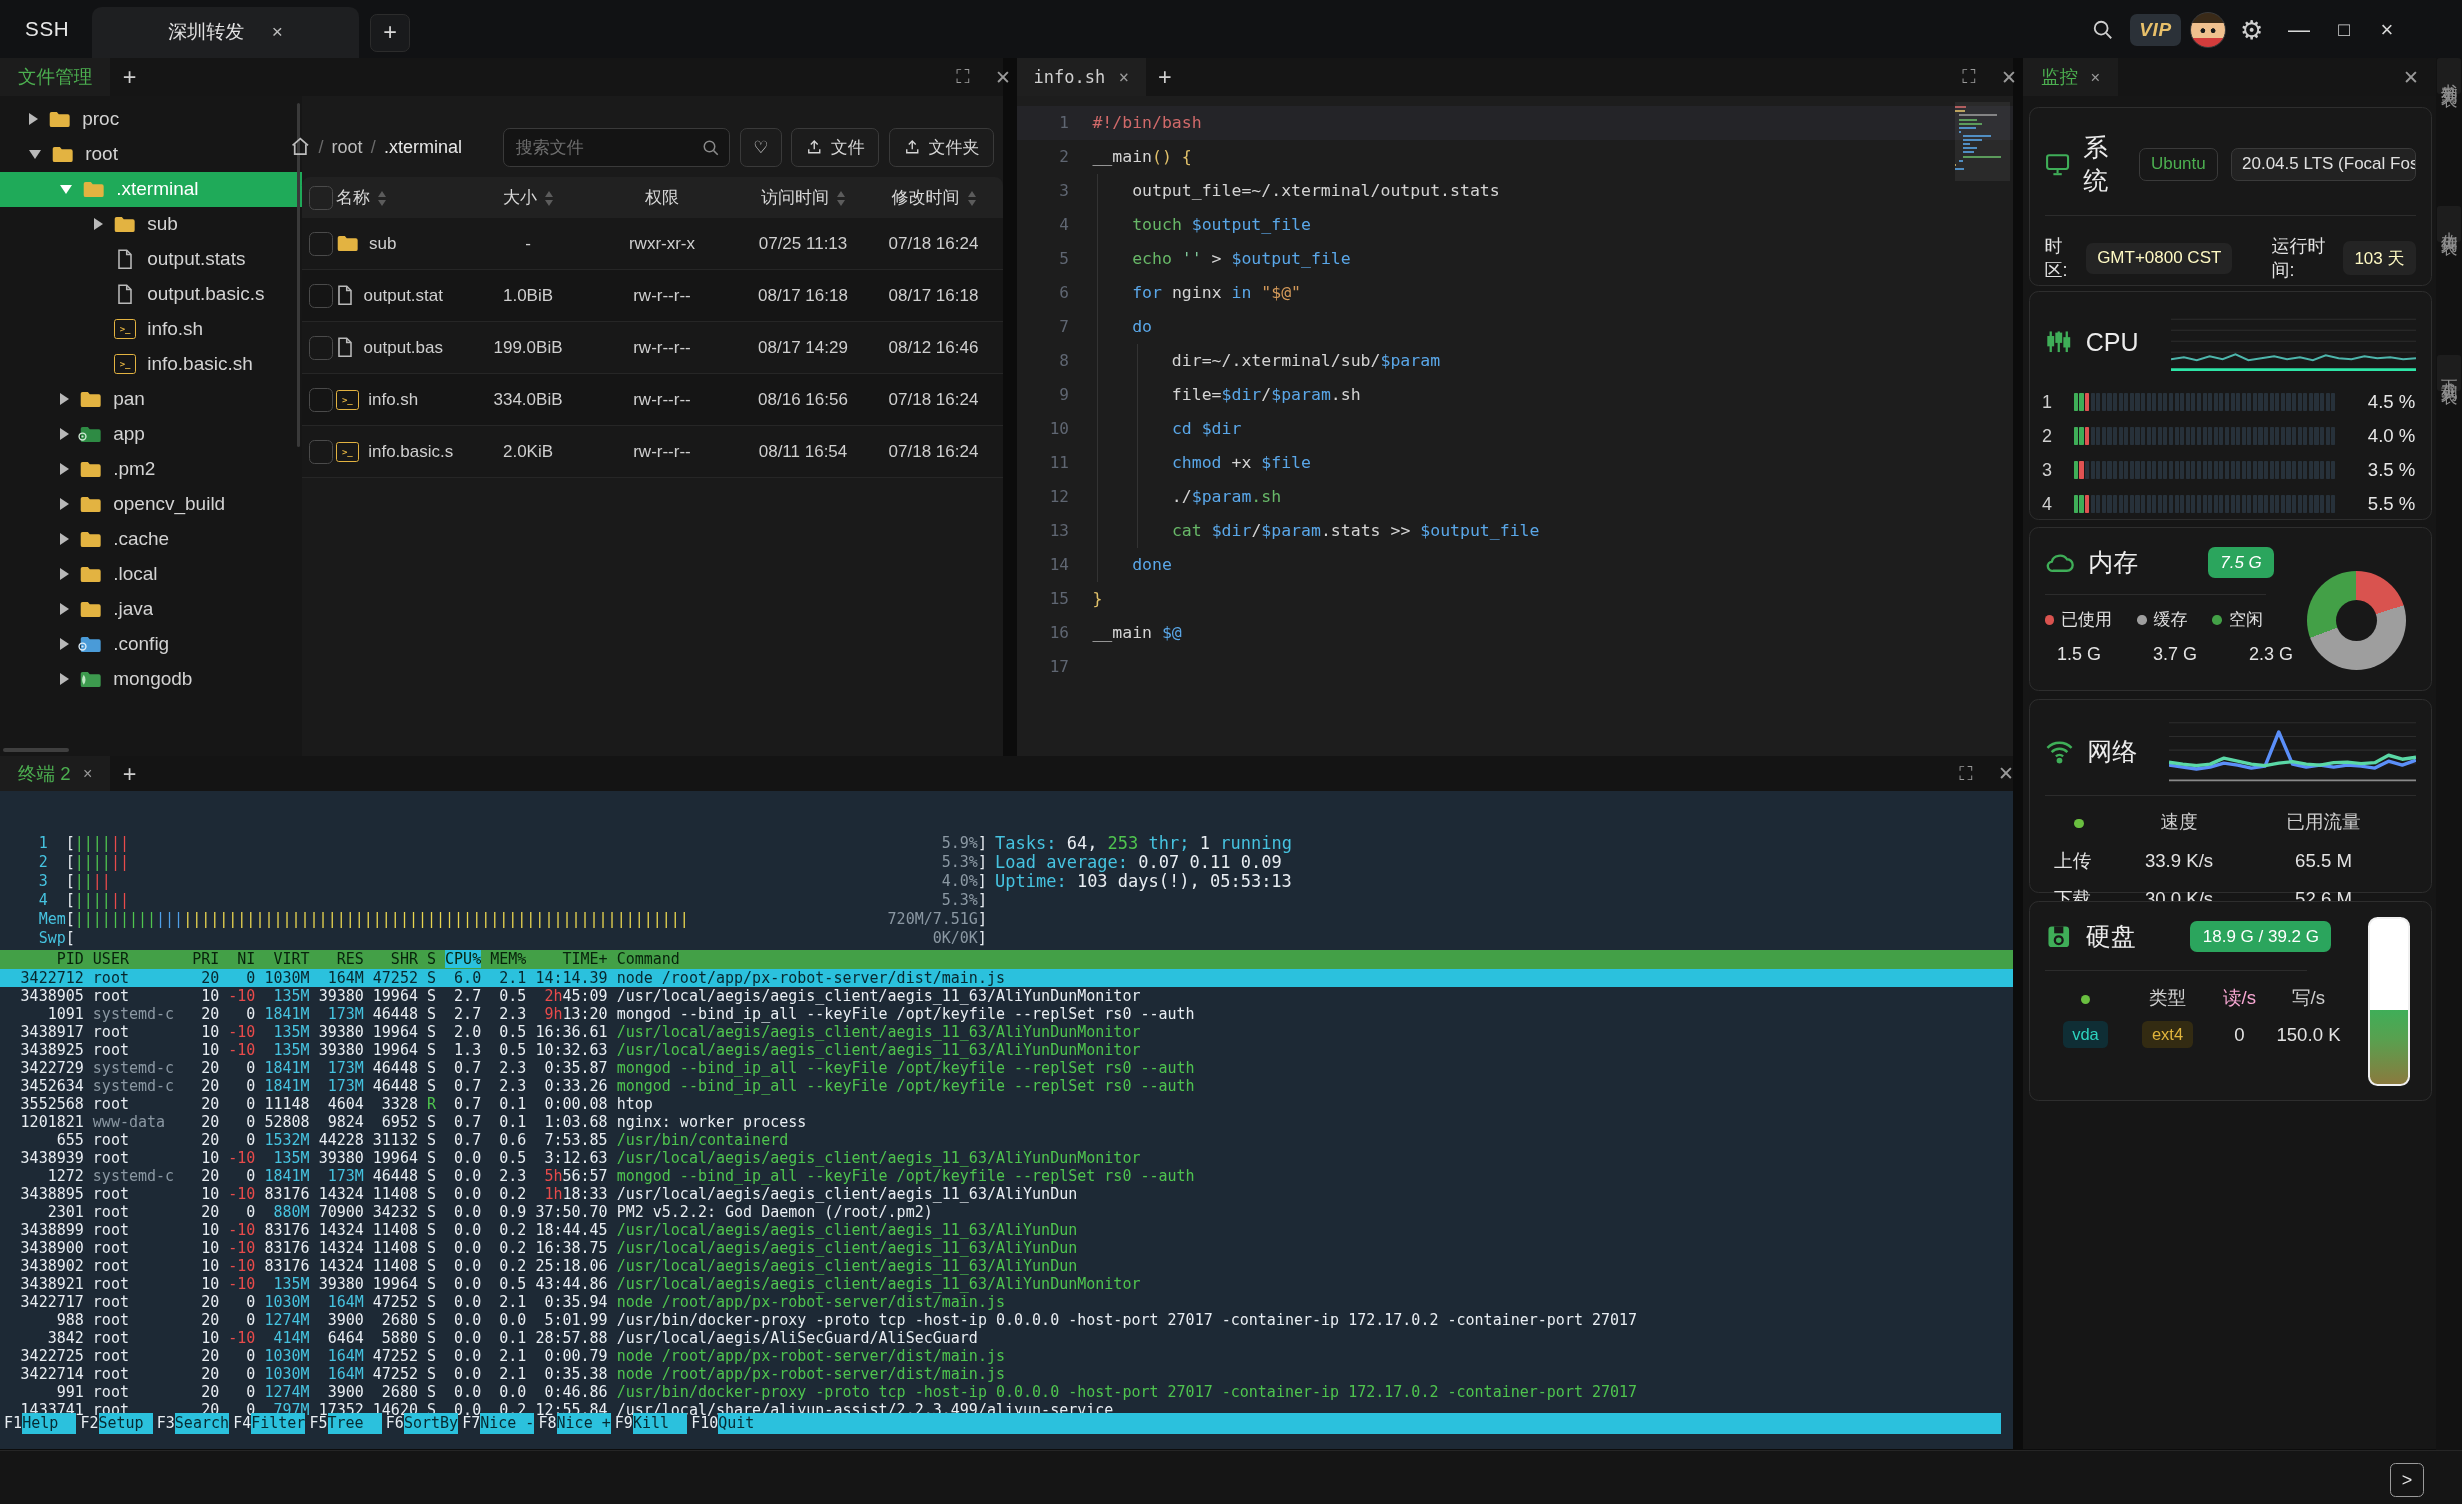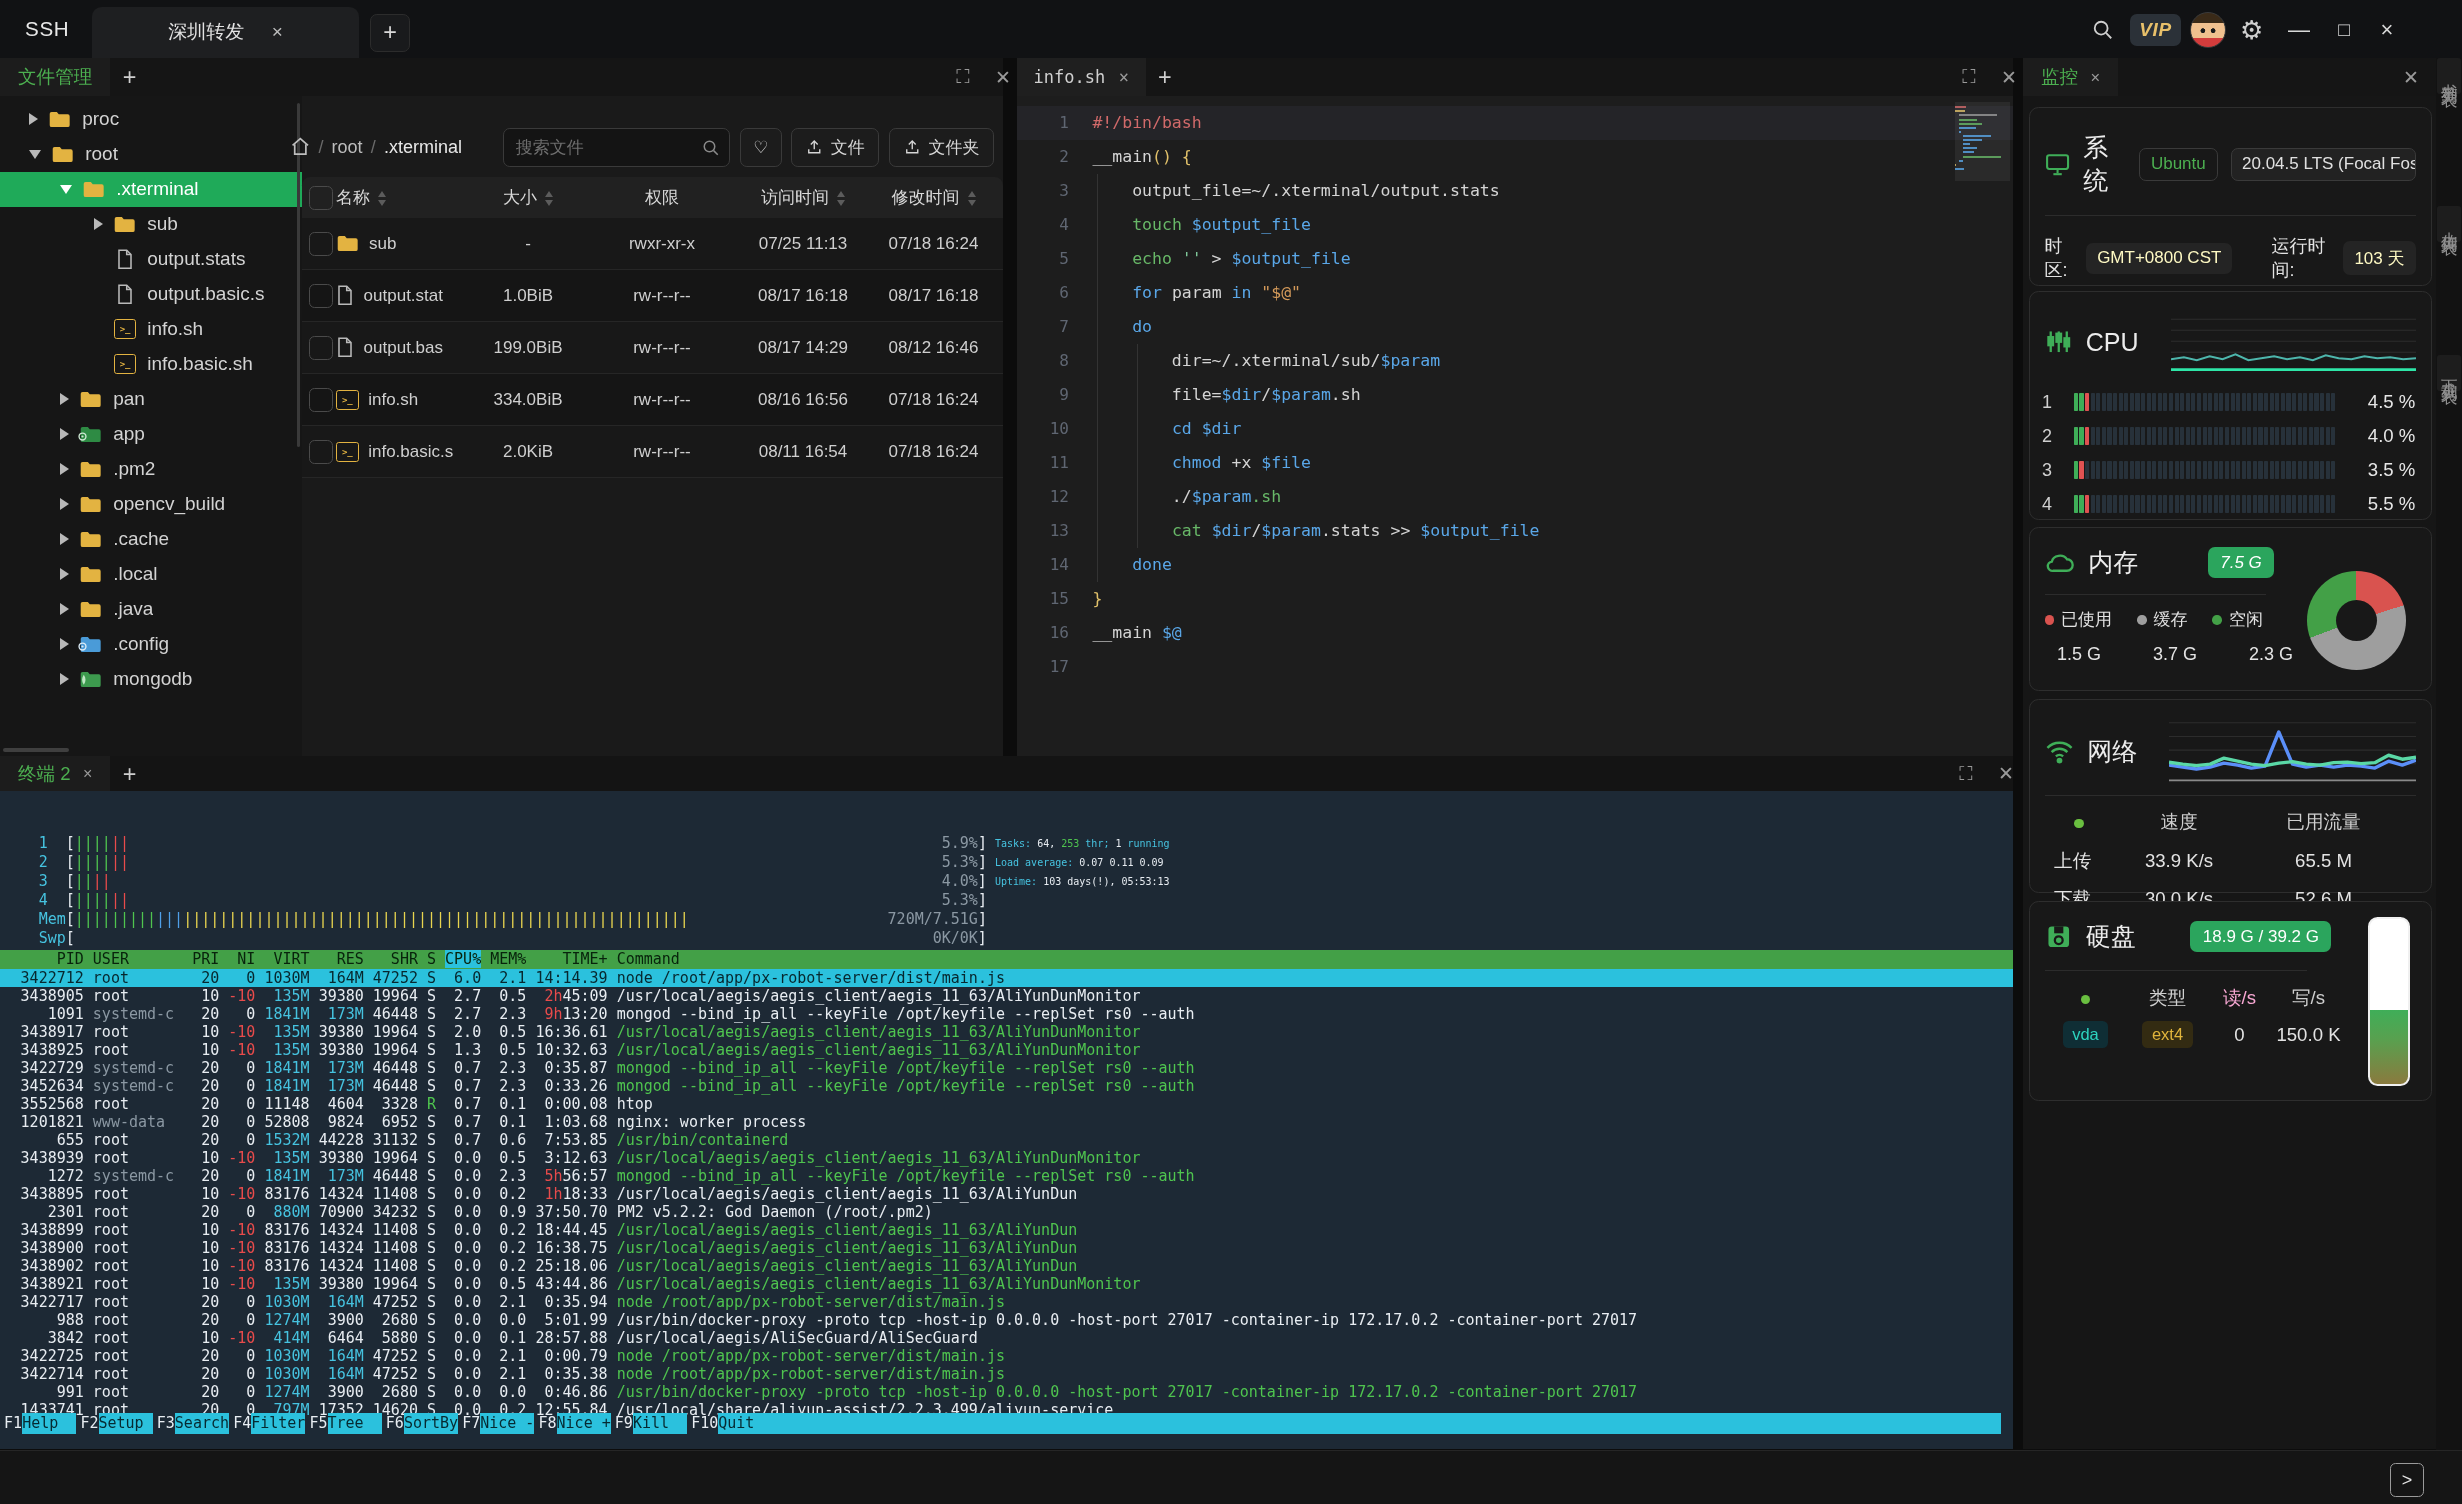--- a/index.html
+++ b/index.html
@@ -128,21 +128,21 @@
 
   
   #term-strip{left:0;top:756px;width:2013px;height:36px;background:#141414;}
   #term-panel{left:0;top:791px;width:2013px;height:658px;background:#1d2935;overflow:hidden;}
   #htop{position:absolute;left:20.6px;top:43px;right:13.7px;font-family:"DejaVu Sans Mono",monospace;
         font-size:15px;line-height:19px;white-space:pre;color:#d7dde3;}
   .hline{height:19px;}
   .tc{color:#46c3e0}.tg{color:#4fc44f}.tr{color:#e84b4b}.tb{color:#4f9fe8}.ty{color:#e8d44f}
   .tgy{color:#8b98a3}.tw{color:#e8edf2}
   #tasks{position:absolute;left:995px;top:43px;font-family:"DejaVu Sans Mono",monospace;
-         font-size:10px;line-height:19px;white-space:pre;}
+         font-size:17px;line-height:19px;white-space:pre;}
   #plist{position:absolute;left:0px;top:159px;right:0;font-family:"DejaVu Sans Mono",monospace;
          font-size:15px;line-height:18px;white-space:pre;}
   .prow{height:18px;padding-left:20.6px;}
   .prow.hdr{background:#43a047;color:#08230c;height:19px;line-height:19px;}
   .prow.hdr .hdr-sel{background:#2bc1dd;}
   .prow.sel{background:#2bc1dd;}
   .prow.sel span{color:#07272e !important;}
   #fbar{position:absolute;left:0;right:12.4px;bottom:15px;height:20.6px;display:flex;
         font-family:"DejaVu Sans Mono",monospace;font-size:15px;line-height:20.6px;white-space:pre;}
   .fk{color:#e8edf2;padding-left:4.1px;}
@@ -510,21 +510,21 @@
       <span class="pc-ico">✕</span>
     </div>
   </div>
   <div id="editor-panel" class="abs">
     <div id="code" style="padding-top:9.6px;">
         <div class="cline cur"><span class="lnum">1</span><span class="tok-r">#!/bin/bash</span></div>
         <div class="cline"><span class="lnum">2</span><span class="tok-w">__main</span><span class="tok-y">() {</span></div>
         <div class="cline"><span class="iguide" style="left: 80px; display: block;"></span><span class="lnum">3</span><span class="tok-w">    output_file=~/.xterminal/output.stats</span></div>
         <div class="cline"><span class="iguide" style="left: 80px; display: block;"></span><span class="lnum">4</span><span class="tok-w">    </span><span class="tok-g">touch </span><span class="tok-b">$output_file</span></div>
         <div class="cline"><span class="iguide" style="left: 80px; display: block;"></span><span class="lnum">5</span><span class="tok-w">    </span><span class="tok-g">echo </span><span class="tok-gs">''</span><span class="tok-w"> &gt; </span><span class="tok-b">$output_file</span></div>
-        <div class="cline"><span class="iguide" style="left: 80px; display: block;"></span><span class="lnum">6</span><span class="tok-w">    </span><span class="tok-b">for </span><span class="tok-w">param </span><span class="tok-b">in </span><span class="tok-o">"$@"</span></div>
+        <div class="cline"><span class="iguide" style="left: 80px; display: block;"></span><span class="lnum">6</span><span class="tok-w">    </span><span class="tok-b">for </span><span class="tok-w">nginx </span><span class="tok-b">in </span><span class="tok-o">"$@"</span></div>
         <div class="cline"><span class="iguide" style="left: 80px; display: block;"></span><span class="lnum">7</span><span class="tok-w">    </span><span class="tok-b">do</span></div>
         <div class="cline"><span class="iguide" style="left: 80px; display: block;"></span><span class="iguide" style="left: 120px; display: block;"></span><span class="lnum">8</span><span class="tok-w">        dir=~/.xterminal/sub/</span><span class="tok-b">$param</span></div>
         <div class="cline"><span class="iguide" style="left: 80px; display: block;"></span><span class="iguide" style="left: 120px; display: block;"></span><span class="lnum">9</span><span class="tok-w">        file=</span><span class="tok-b">$dir</span><span class="tok-w">/</span><span class="tok-b">$param</span><span class="tok-w">.sh</span></div>
         <div class="cline"><span class="iguide" style="left: 80px; display: block;"></span><span class="iguide" style="left: 120px; display: block;"></span><span class="lnum">10</span><span class="tok-w">        </span><span class="tok-b">cd </span><span class="tok-b">$dir</span></div>
         <div class="cline"><span class="iguide" style="left: 80px; display: block;"></span><span class="iguide" style="left: 120px; display: block;"></span><span class="lnum">11</span><span class="tok-w">        </span><span class="tok-b">chmod </span><span class="tok-w">+x </span><span class="tok-b">$file</span></div>
         <div class="cline"><span class="iguide" style="left: 80px; display: block;"></span><span class="iguide" style="left: 120px; display: block;"></span><span class="lnum">12</span><span class="tok-w">        ./</span><span class="tok-b">$param</span><span class="tok-g">.sh</span></div>
         <div class="cline"><span class="iguide" style="left: 80px; display: block;"></span><span class="iguide" style="left: 120px; display: block;"></span><span class="lnum">13</span><span class="tok-w">        </span><span class="tok-g">cat </span><span class="tok-b">$dir</span><span class="tok-w">/</span><span class="tok-b">$param</span><span class="tok-w">.stats &gt;&gt; </span><span class="tok-b">$output_file</span></div>
         <div class="cline"><span class="iguide" style="left: 80px; display: block;"></span><span class="lnum">14</span><span class="tok-w">    </span><span class="tok-b">done</span></div>
         <div class="cline"><span class="lnum">15</span><span class="tok-y">}</span></div>
         <div class="cline"><span class="lnum">16</span><span class="tok-w">__main </span><span class="tok-b">$@</span></div>

